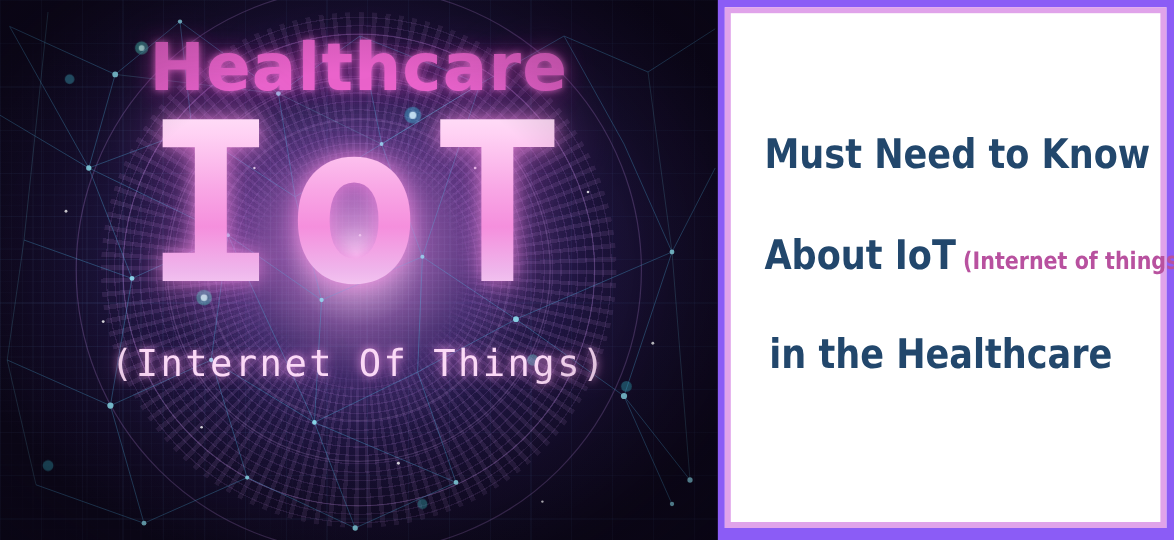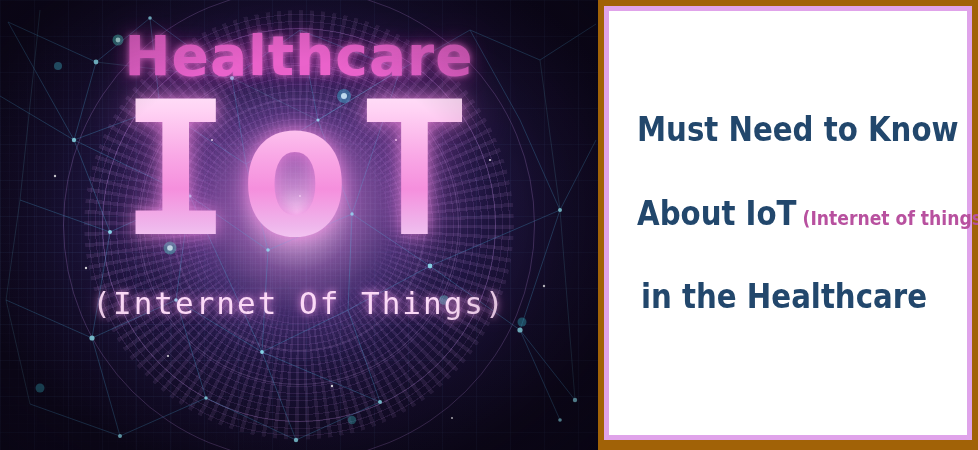--- a/index.html
+++ b/index.html
@@ -1,19 +1,19 @@
 <!DOCTYPE html>
 <html><head>
 <meta charset="utf-8">
 <style>
   html,body{margin:0;padding:0;background:#ffffff;}
   body{width:978px;height:450px;overflow:hidden;
        font-family:"Liberation Sans",sans-serif;}
 
-  #banner{position:relative;width:978px;height:450px;background:#a16207;}
+  #banner{position:relative;width:978px;height:450px;background:#8b5cf6;}
 
   
   #art-panel{position:absolute;left:0;top:0;width:598px;height:450px;
              overflow:hidden;background:#140d24;}
 
   
   .art-base{position:absolute;inset:0;
     background:
       radial-gradient(ellipse 58% 62% at 50% 46%, #4a3a78 0%, #33255a 28%, #201642 52%, #150e2b 75%, #0d0819 100%),
       linear-gradient(135deg,#130d26 0%,#1a1133 40%,#120c22 100%);}

